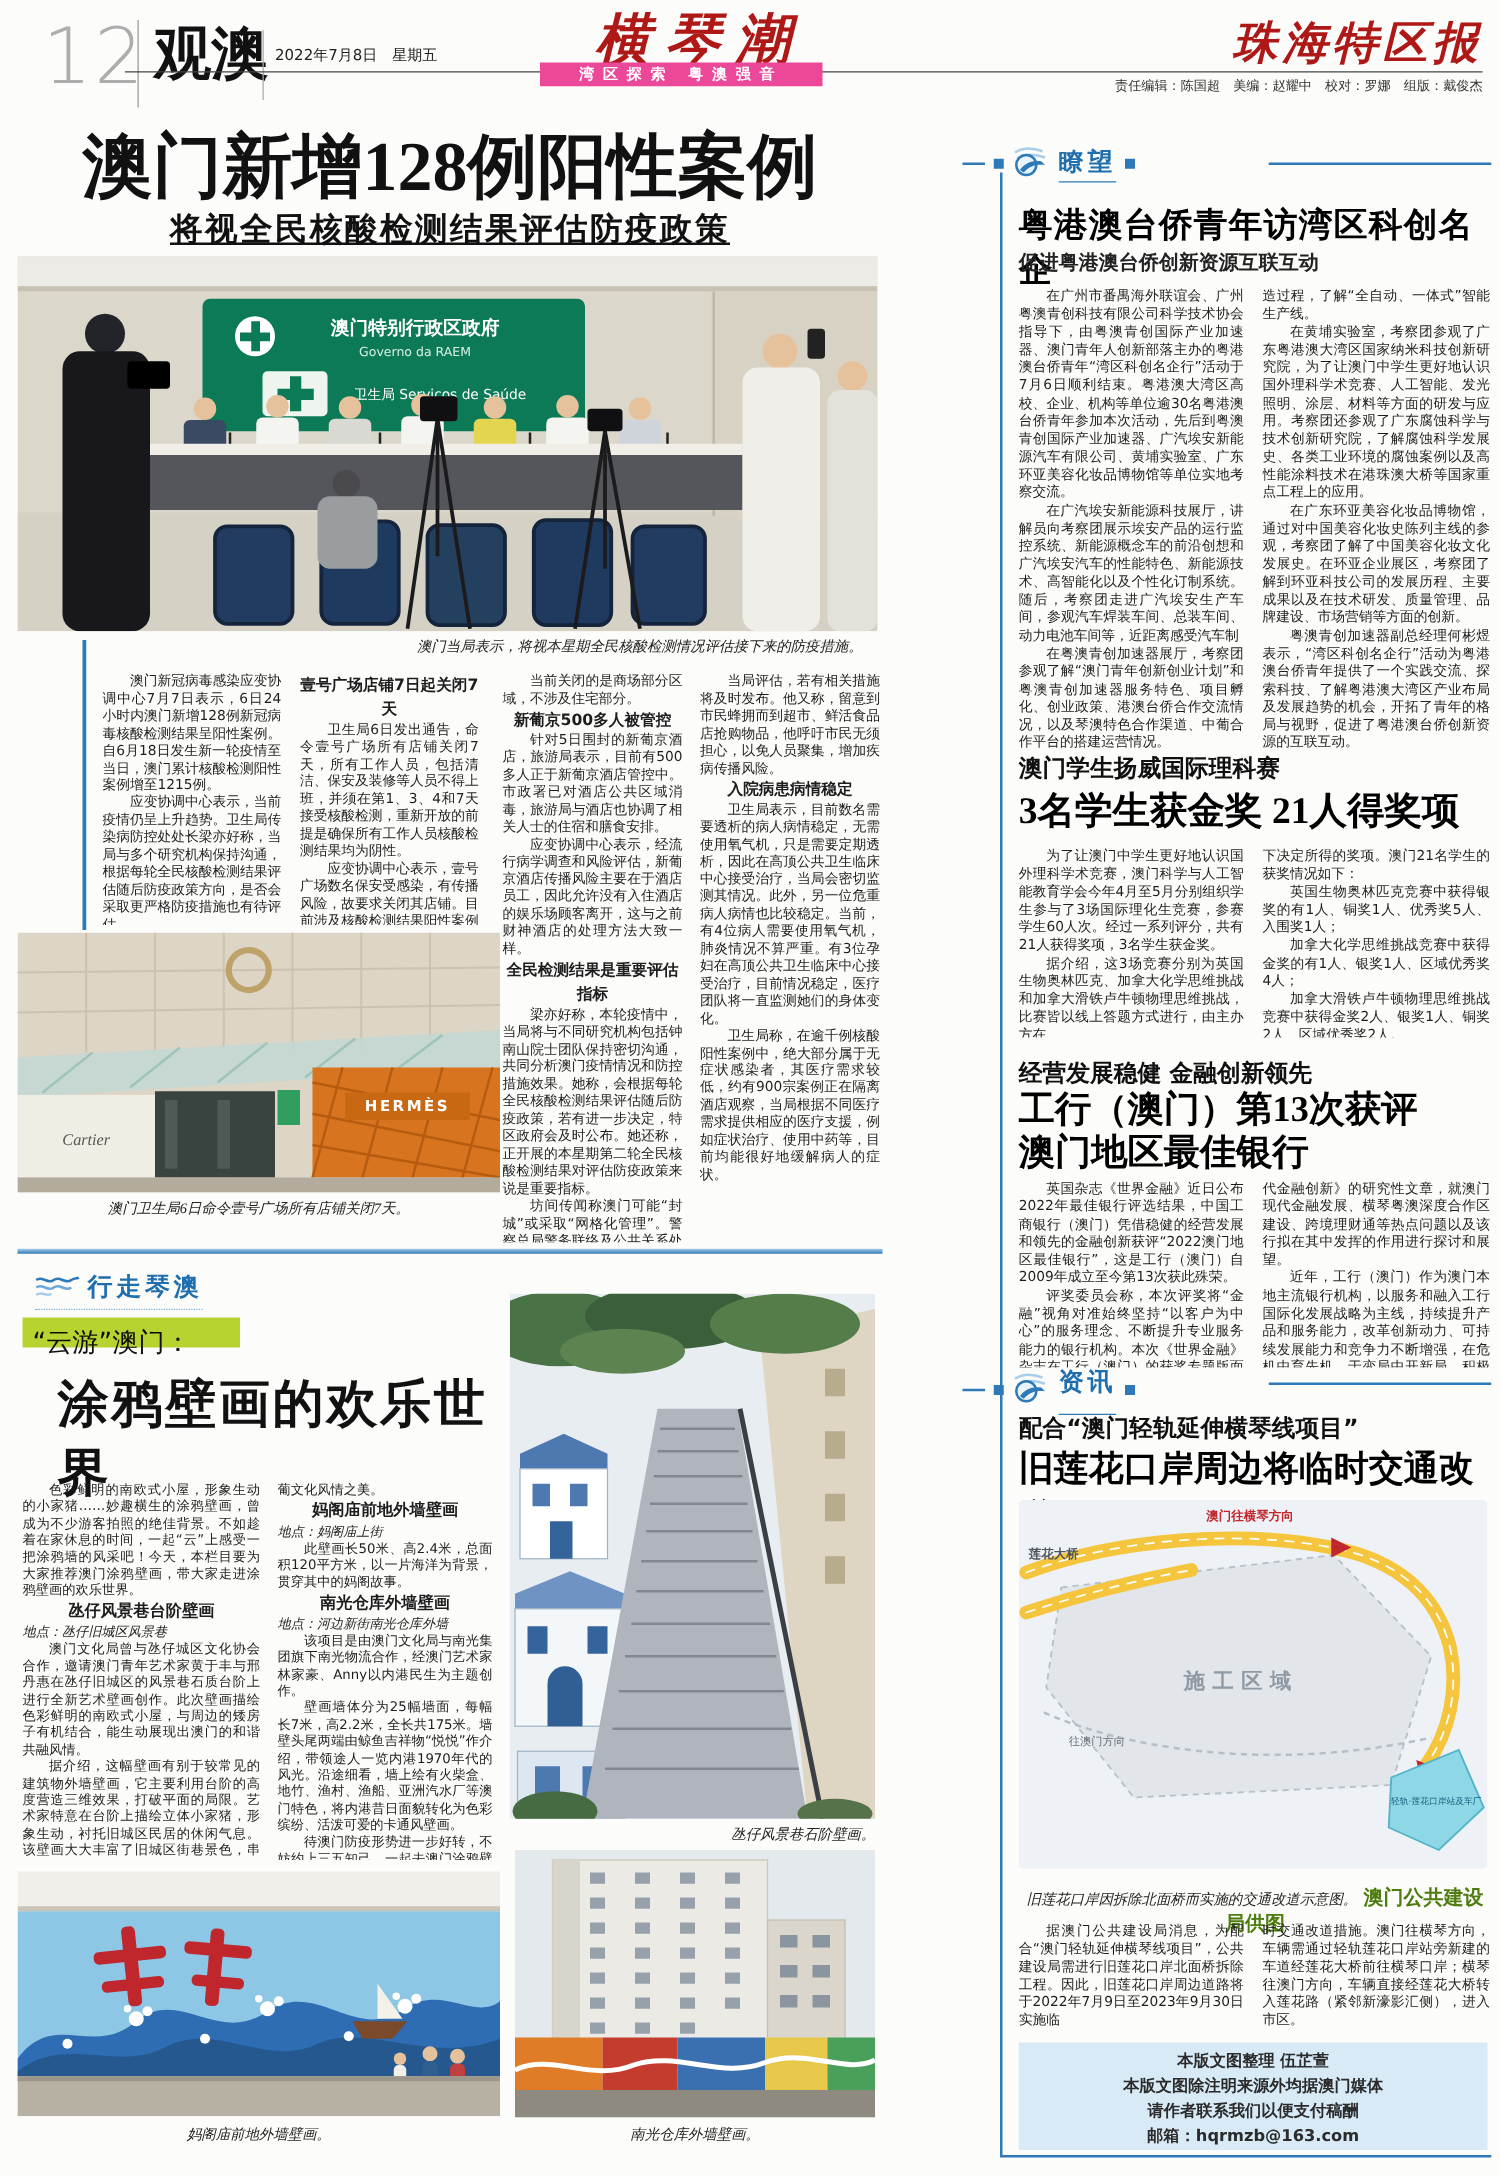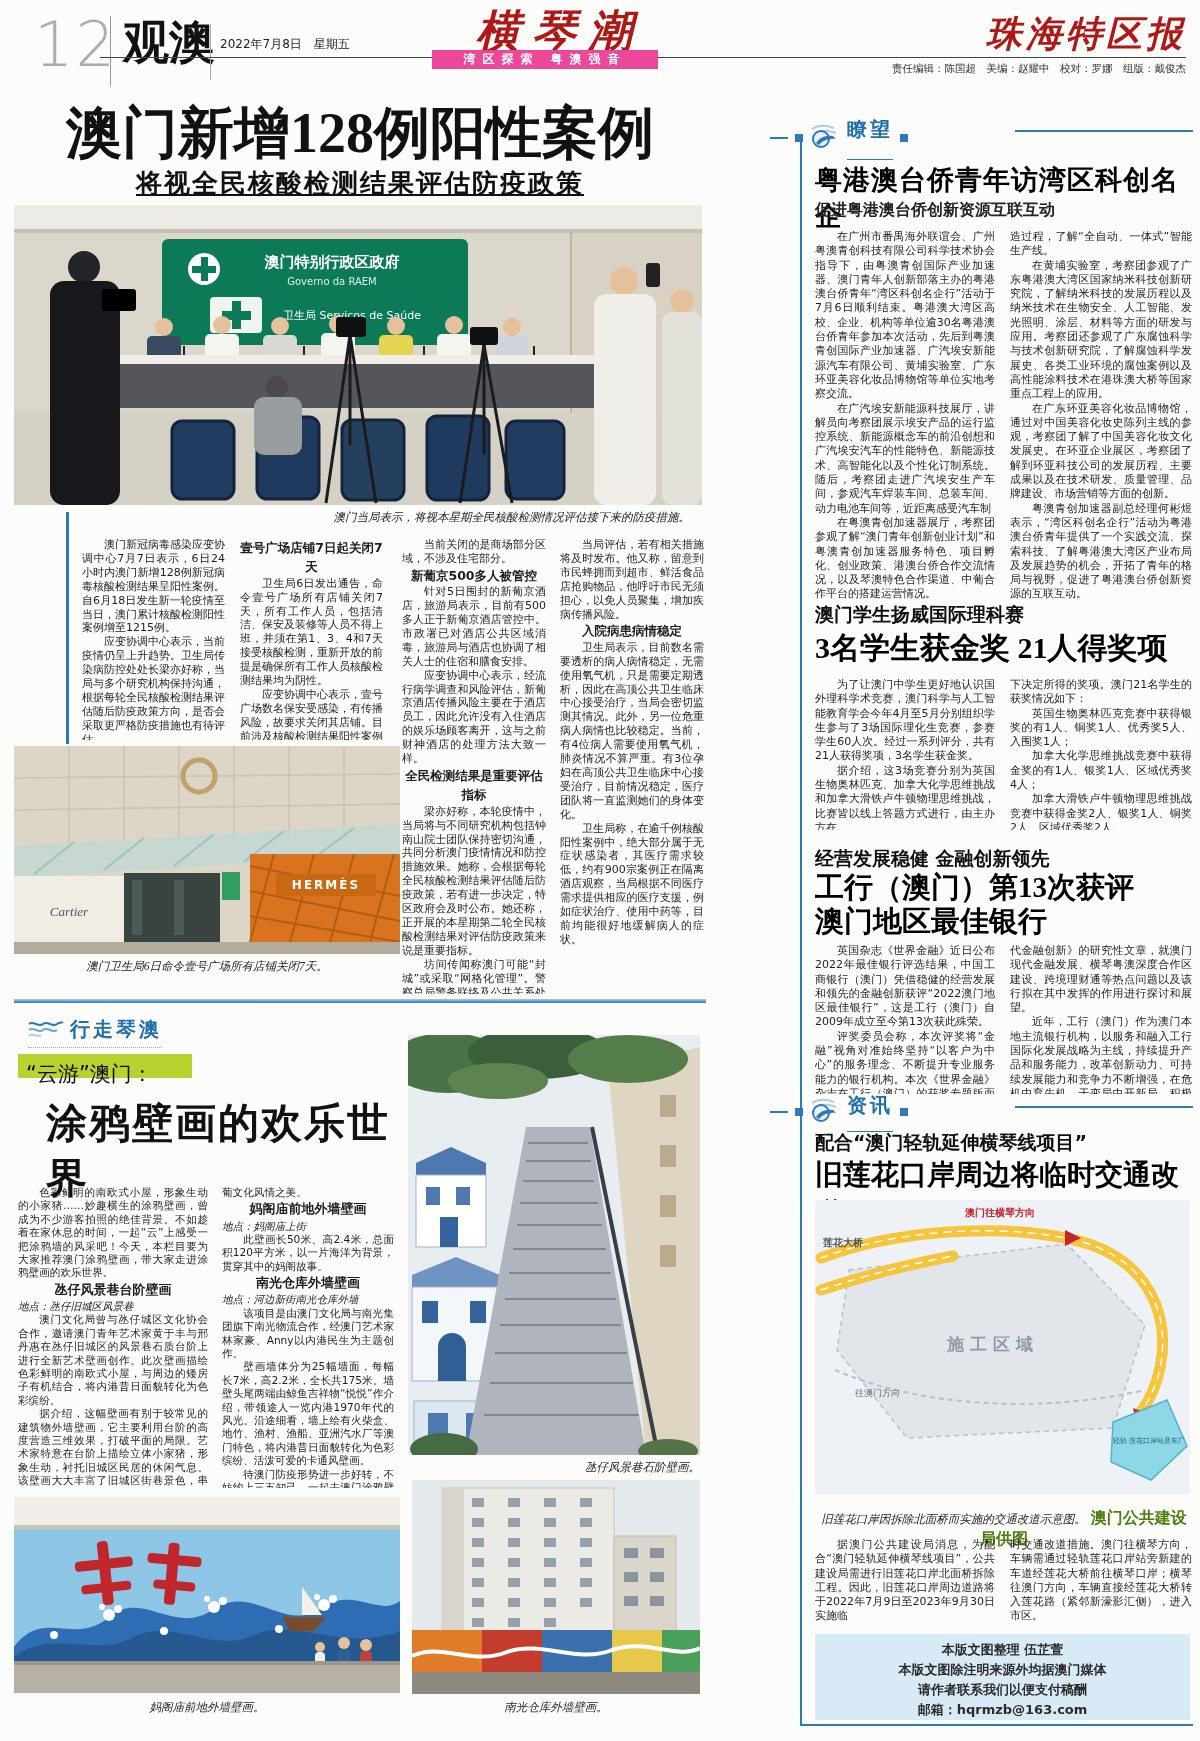--- a/index.html
+++ b/index.html
@@ -234,21 +234,21 @@
 
   <div class="abs" style="left:18px;top:1054px;width:174px;height:24px;background:#b6d32f;color:#0d0d0d;
        font-size:21px;font-weight:400;line-height:40px;padding-left:8px;box-sizing:border-box;">“云游”澳门：</div>
 
   <h2 class="abs serif" style="left:46px;top:1096px;width:360px;font-size:41px;font-weight:900;letter-spacing:2px;">涂鸦壁画的欢乐世界</h2>
 
   <div class="abs bt" style="left:18px;top:1186px;width:190px;height:302px;font-size:10.6px;line-height:13.4px;">
     <p>色彩鲜明的南欧式小屋，形象生动的小家猪……妙趣横生的涂鸦壁画，曾成为不少游客拍照的绝佳背景。不如趁着在家休息的时间，一起“云”上感受一把涂鸦墙的风采吧！今天，本栏目要为大家推荐澳门涂鸦壁画，带大家走进涂鸦壁画的欢乐世界。</p>
     <p class="bh" style="font-size:13px;">氹仔风景巷台阶壁画</p>
     <p class="loc">地点：氹仔旧城区风景巷</p>
-    <p>澳门文化局曾与氹仔城区文化协会合作，邀请澳门青年艺术家黄于丰与邢丹惠在氹仔旧城区的风景巷石质台阶上进行全新艺术壁画创作。此次壁画描绘色彩鲜明的南欧式小屋，与周边的矮房子有机结合，将内港昔日面貌转化为色彩缤纷。</p>
+    <p>澳门文化局曾与氹仔城区文化协会合作，邀请澳门青年艺术家黄于丰与邢丹惠在氹仔旧城区的风景巷石质台阶上进行全新艺术壁画创作。此次壁画描绘色彩鲜明的南欧式小屋，与周边的矮房子有机结合，能生动展现出澳门的和谐共融风情。</p>
     <p>据介绍，这幅壁画有别于较常见的建筑物外墙壁画，它主要利用台阶的高度营造三维效果，打破平面的局限。艺术家特意在台阶上描绘立体小家猪，形象生动，衬托旧城区民居的休闲气息。该壁画大大丰富了旧城区街巷景色，串连氹仔市政花园、嘉模圣堂及龙环葡韵等景点，展现澳门中</p>
   </div>
   <div class="abs bt" style="left:222px;top:1186px;width:172px;height:302px;font-size:10.6px;line-height:13.4px;">
     <p class="noind">葡文化风情之美。</p>
     <p class="bh" style="font-size:13px;">妈阁庙前地外墙壁画</p>
     <p class="loc">地点：妈阁庙上街</p>
     <p>此壁画长50米、高2.4米，总面积120平方米，以一片海洋为背景，贯穿其中的妈阁故事。</p>
     <p class="bh" style="font-size:13px;">南光仓库外墙壁画</p>
     <p class="loc">地点：河边新街南光仓库外墙</p>
     <p>该项目是由澳门文化局与南光集团旗下南光物流合作，经澳门艺术家林家豪、Anny以内港民生为主题创作。</p>
@@ -426,35 +426,35 @@
   <div class="abs" style="left:770px;top:116px;display:flex;align-items:center;gap:7px;">
     <span class="hline" style="width:18px;display:inline-block;"></span>
     <span class="bsq"></span>
     <span>
       <svg width="30" height="26" viewBox="0 0 30 26">
         <path d="M2,6 C8,2 16,2 24,5 M4,11 C10,7 18,7 26,10" stroke="#a9cee9" stroke-width="2" fill="none"></path>
         <circle cx="11" cy="16" r="8" fill="#e8f3fb" stroke="#2e79b8" stroke-width="2"></circle>
         <path d="M6,20 C10,14 16,12 23,13 L26,16 C19,15 13,17 9,22 Z" fill="#2e79b8"></path>
       </svg>
     </span>
-    <span class="badgetxt" style="border-bottom:1px solid #2e79b8;padding-bottom:16px;">瞭望</span>
+    <span class="badgetxt" style="border-bottom:1px solid #2e79b8;padding-bottom:2px;">瞭望</span>
     <span class="bsq"></span>
   </div>
   <div class="abs hline" style="left:1015px;top:130px;width:178px;"></div>
 
   <h2 class="abs railhead" style="left:815px;top:162px;width:378px;font-size:27px;letter-spacing:1px;">粤港澳台侨青年访湾区科创名企</h2>
   <div class="abs" style="left:815px;top:200px;width:378px;font-size:16px;font-weight:600;color:#222;">促进粤港澳台侨创新资源互联互动</div>
   <div class="abs bt" style="left:815px;top:230px;width:180px;height:370px;line-height:14.3px;">
     <p>在广州市番禺海外联谊会、广州粤澳青创科技有限公司科学技术协会指导下，由粤澳青创国际产业加速器、澳门青年人创新部落主办的粤港澳台侨青年“湾区科创名企行”活动于7月6日顺利结束。粤港澳大湾区高校、企业、机构等单位逾30名粤港澳台侨青年参加本次活动，先后到粤澳青创国际产业加速器、广汽埃安新能源汽车有限公司、黄埔实验室、广东环亚美容化妆品博物馆等单位实地考察交流。</p>
     <p>在广汽埃安新能源科技展厅，讲解员向考察团展示埃安产品的运行监控系统、新能源概念车的前沿创想和广汽埃安汽车的性能特色、新能源技术、高智能化以及个性化订制系统。随后，考察团走进广汽埃安生产车间，参观汽车焊装车间、总装车间、动力电池车间等，近距离感受汽车制</p>
     <p>在粤澳青创加速器展厅，考察团参观了解“澳门青年创新创业计划”和粤澳青创加速器服务特色、项目孵化、创业政策、港澳台侨合作交流情况，以及琴澳特色合作渠道、中葡合作平台的搭建运营情况。</p>
   </div>
   <div class="abs bt" style="left:1010px;top:230px;width:182px;height:370px;line-height:14.3px;">
     <p class="noind">造过程，了解“全自动、一体式”智能生产线。</p>
-    <p>在黄埔实验室，考察团参观了广东粤港澳大湾区国家纳米科技创新研究院，了解纳米科技的发展历程以及纳米技术在生物安全、人工智能、发光照明、涂层、材料等方面的研发与应用。考察团还参观了广东腐蚀科学与技术创新研究院，了解腐蚀科学发展史、各类工业环境的腐蚀案例以及高性能涂料技术在港珠澳大桥等国家重点工程上的应用。</p>
+    <p>在黄埔实验室，考察团参观了广东粤港澳大湾区国家纳米科技创新研究院，为了让澳门中学生更好地认识国外理科学术竞赛、人工智能、发光照明、涂层、材料等方面的研发与应用。考察团还参观了广东腐蚀科学与技术创新研究院，了解腐蚀科学发展史、各类工业环境的腐蚀案例以及高性能涂料技术在港珠澳大桥等国家重点工程上的应用。</p>
     <p>在广东环亚美容化妆品博物馆，通过对中国美容化妆史陈列主线的参观，考察团了解了中国美容化妆文化发展史。在环亚企业展区，考察团了解到环亚科技公司的发展历程、主要成果以及在技术研发、质量管理、品牌建设、市场营销等方面的创新。</p>
     <p>粤澳青创加速器副总经理何彬煜表示，“湾区科创名企行”活动为粤港澳台侨青年提供了一个实践交流、探索科技、了解粤港澳大湾区产业布局及发展趋势的机会，开拓了青年的格局与视野，促进了粤港澳台侨创新资源的互联互动。</p>
   </div>
 
   <div class="abs kicker" style="left:815px;top:602px;">澳门学生扬威国际理科赛</div>
   <h2 class="abs railhead" style="left:815px;top:628px;width:378px;font-size:30px;">3名学生获金奖  21人得奖项</h2>
   <div class="abs bt" style="left:815px;top:678px;width:180px;height:152px;line-height:14.3px;">
     <p>为了让澳门中学生更好地认识国外理科学术竞赛，澳门科学与人工智能教育学会今年4月至5月分别组织学生参与了3场国际理化生竞赛，参赛学生60人次。经过一系列评分，共有21人获得奖项，3名学生获金奖。</p>
     <p>据介绍，这3场竞赛分别为英国生物奥林匹克、加拿大化学思维挑战和加拿大滑铁卢牛顿物理思维挑战，比赛皆以线上答题方式进行，由主办方在</p>
   </div>

